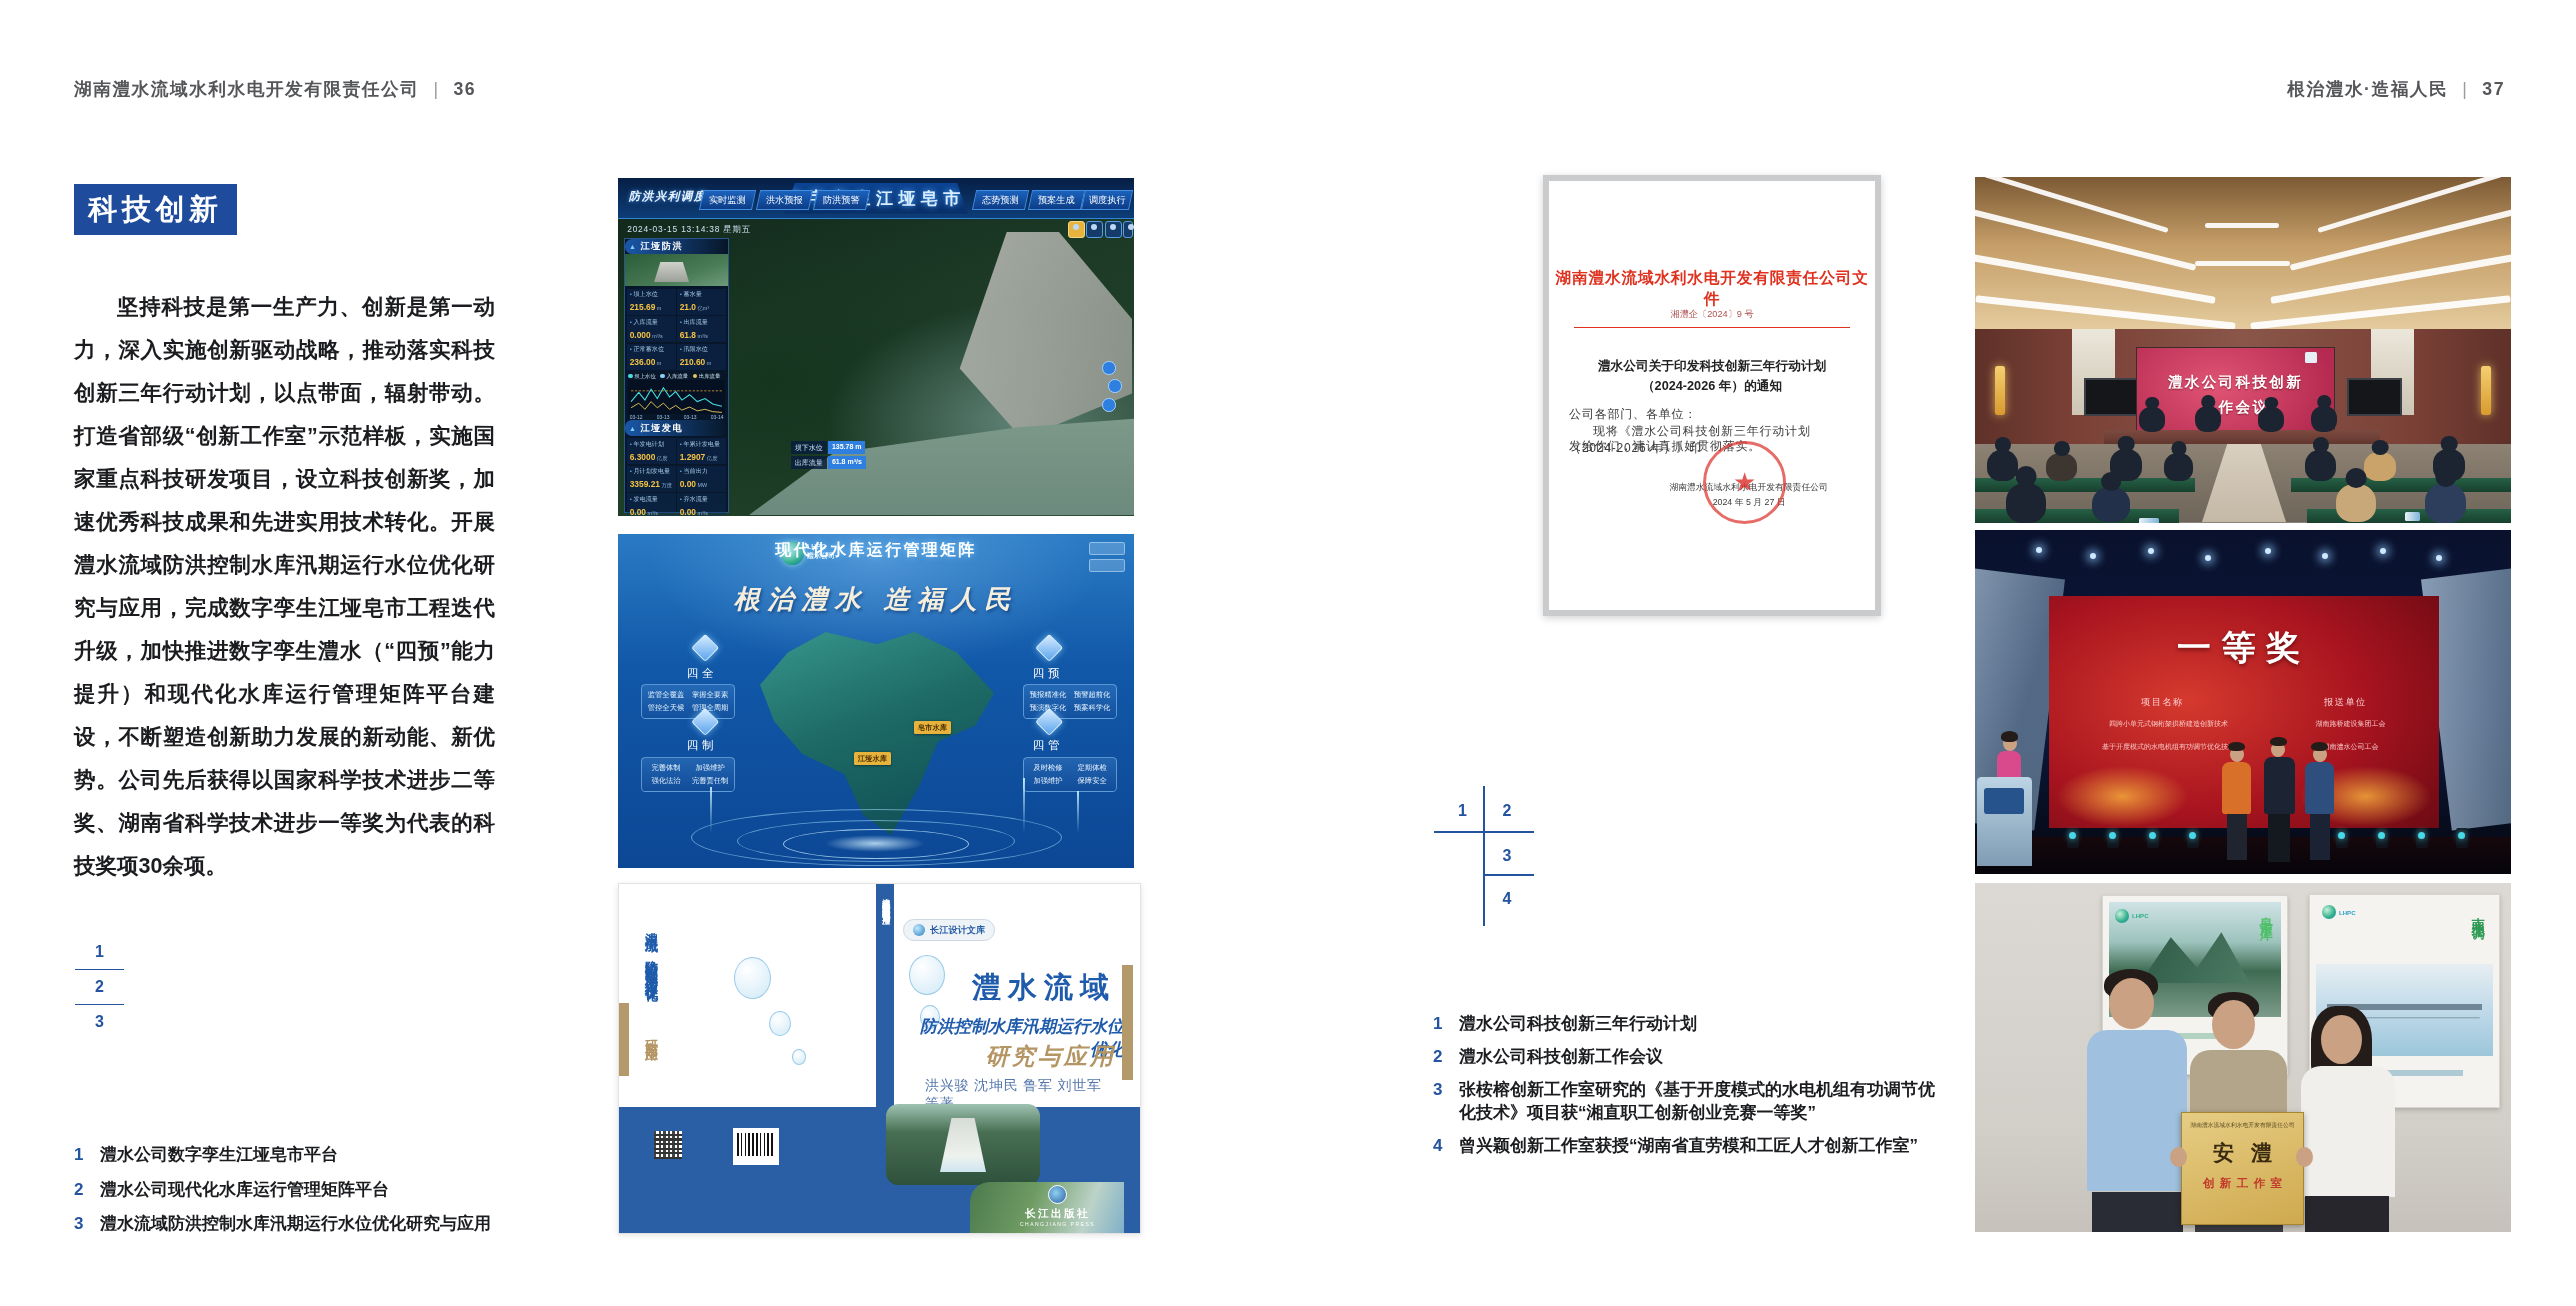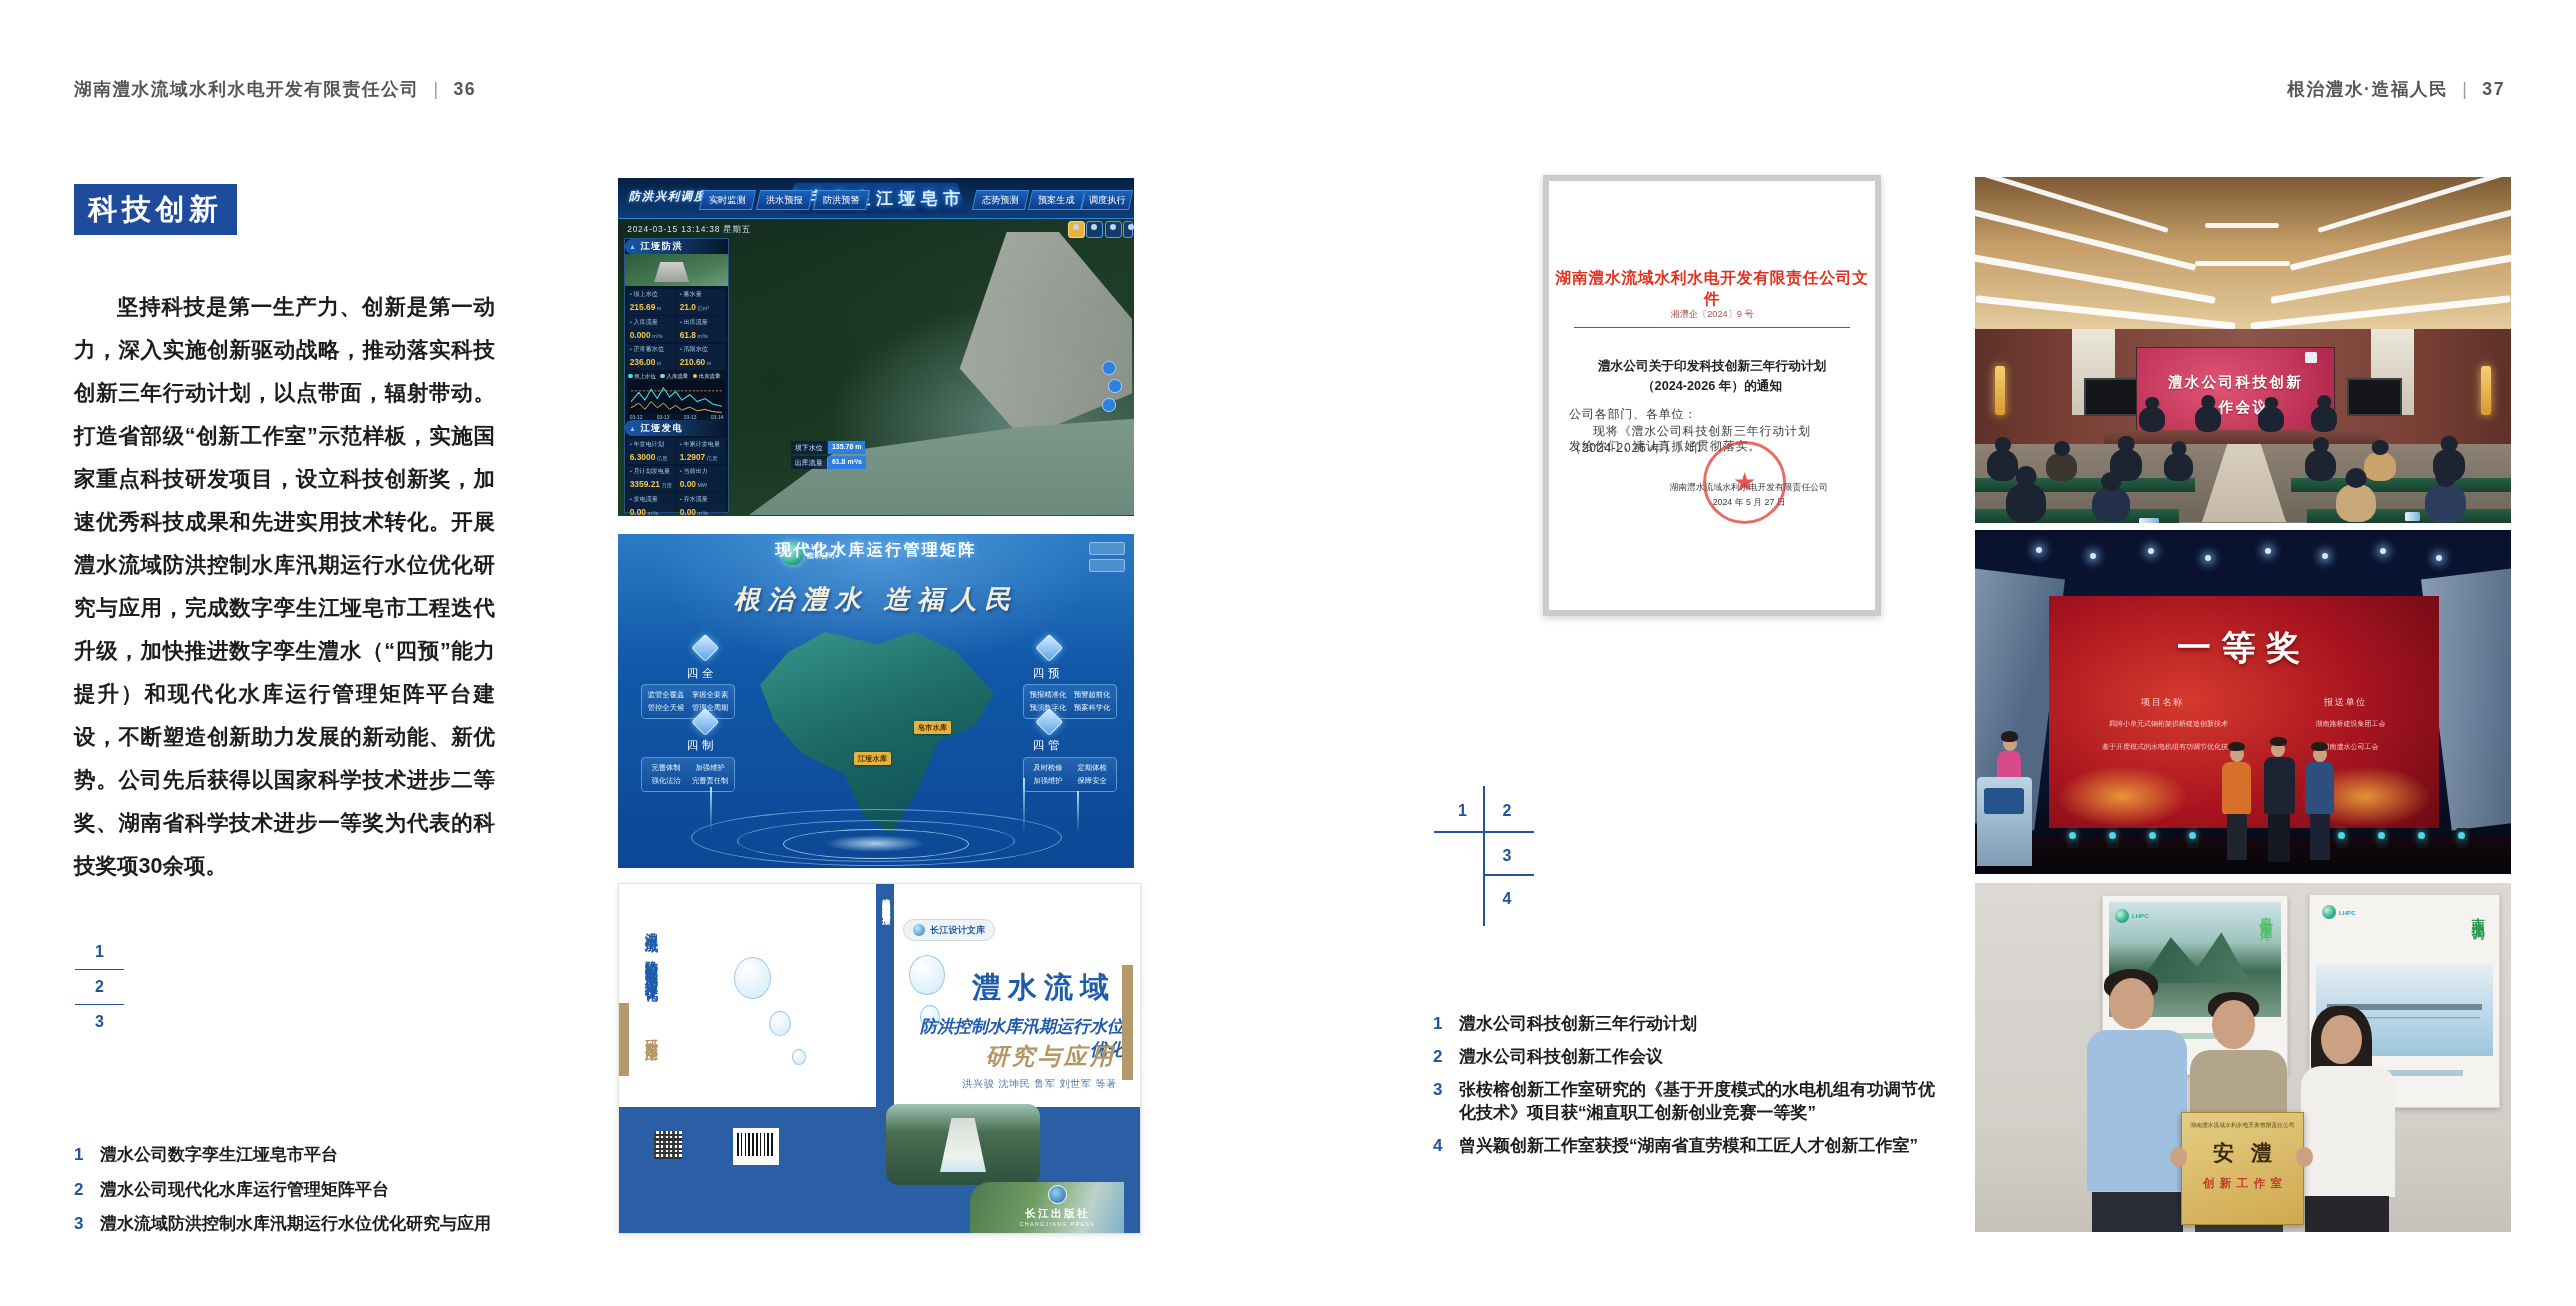--- a/index.html
+++ b/index.html
@@ -105,21 +105,21 @@
   .bk-spine{left:257px;top:0;width:17.7px;height:349px;background:#2a5fa5;display:flex;flex-direction:column;align-items:center;}
   .bk-spinetxt{color:#fff;font-size:8px;font-weight:bold;letter-spacing:0.8px;margin-top:7.7px;}
   .drop{position:absolute;border-radius:50%;border:1.5px solid rgba(140,195,230,.85);
       background:radial-gradient(circle at 35% 30%,rgba(255,255,255,.95),rgba(170,215,240,.55));}
   .bk-series{left:284px;top:35px;height:20px;display:flex;align-items:center;gap:4.6px;background:#eef3f8;
       border:0.8px solid #cfd8e2;border-radius:10.7px;padding:0 9.2px;font-size:9.2px;color:#2a5fa5;font-weight:bold;}
   .bk-serieslogo{width:12.3px;height:12.3px;border-radius:50%;background:radial-gradient(circle at 35% 35%,#bfe8ff,#2a7fc0);}
   .bk-title{left:313px;top:84px;width:184px;text-align:right;font-size:29px;font-weight:bold;color:#1f5bab;letter-spacing:7px;}
   .bk-sub{left:286px;top:131px;width:219px;text-align:right;font-size:17px;font-weight:bold;font-style:italic;color:#1f5bab;}
   .bk-tail{left:313px;top:157px;width:184px;text-align:right;font-size:23px;font-weight:bold;font-style:italic;color:#b49563;letter-spacing:3.1px;}
-  .bk-auth{left:306px;top:193px;width:192px;text-align:right;font-size:10px;color:#5577aa;letter-spacing:0.8px;}
+  .bk-auth{left:306px;top:193px;width:192px;text-align:left;font-size:14px;color:#5577aa;letter-spacing:0.8px;}
   .bk-photo1{left:267px;top:220px;width:154px;height:81px;border-radius:12.3px;
       background:linear-gradient(180deg,#9fc3b2 0%,#486e52 35%,#2e513c 100%);}
   .bk-photo1::after{content:"";position:absolute;left:54px;top:14px;width:46px;height:54px;
       background:linear-gradient(180deg,#d8dcd6,#eef2ee 70%,#cfe6f0);clip-path:polygon(25% 0,75% 0,100% 100%,0 100%);}
   .bk-photo2{left:351px;top:298px;width:154px;height:51px;border-radius:20px 0 0 0;
       background:linear-gradient(110deg,#4c7a4e 0%,#6e9b62 40%,#bcd3c8 75%,#7fb0c8 100%);}
   .bk-backtitle{left:23px;top:38px;height:200px;font-size:13px;font-weight:bold;color:#1f5bab;letter-spacing:2.3px;}
   .bk-tan{background:#b49a6a;}
   .bk-qr{left:35px;top:247px;width:28px;height:28px;background:
       repeating-linear-gradient(0deg,#333 0 2.3px,transparent 2.3px 4.6px),

